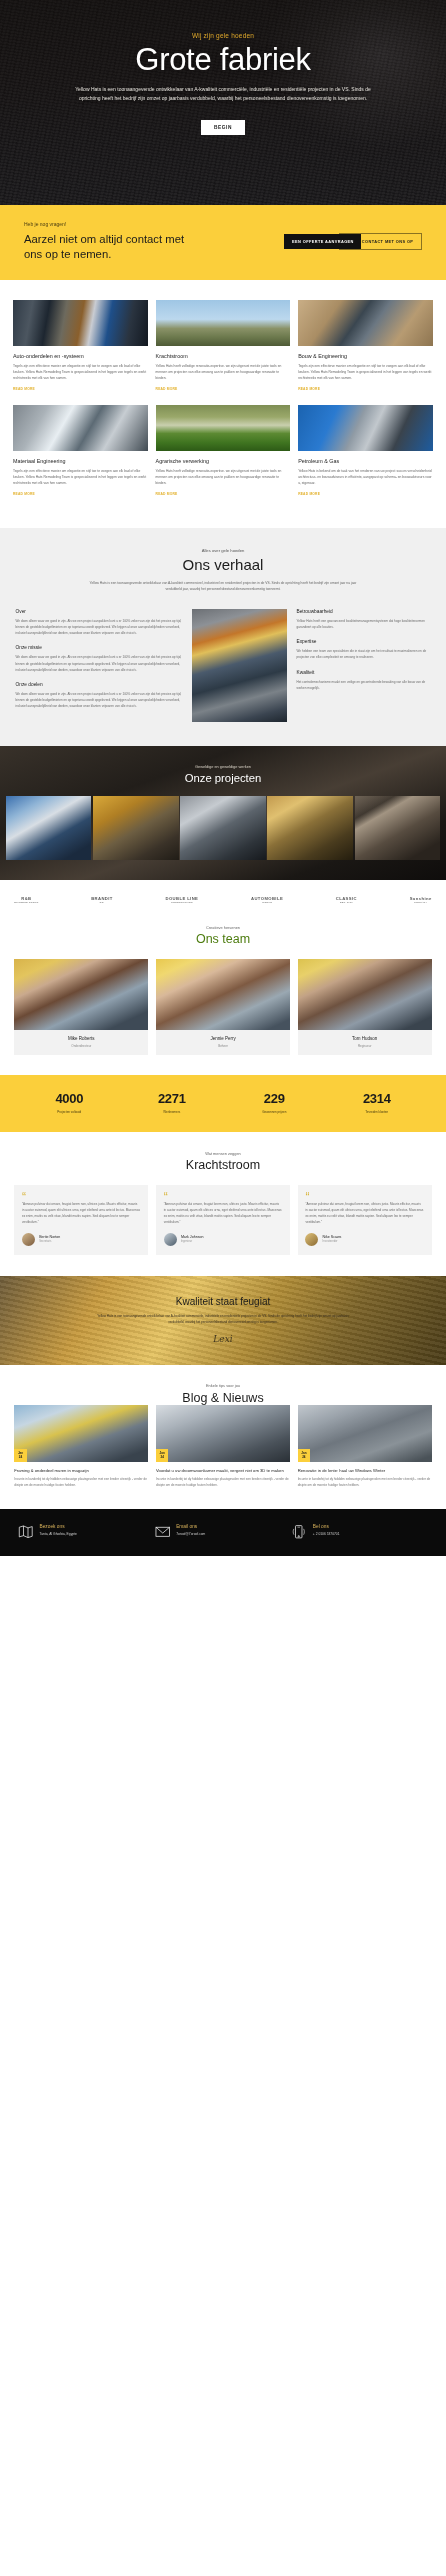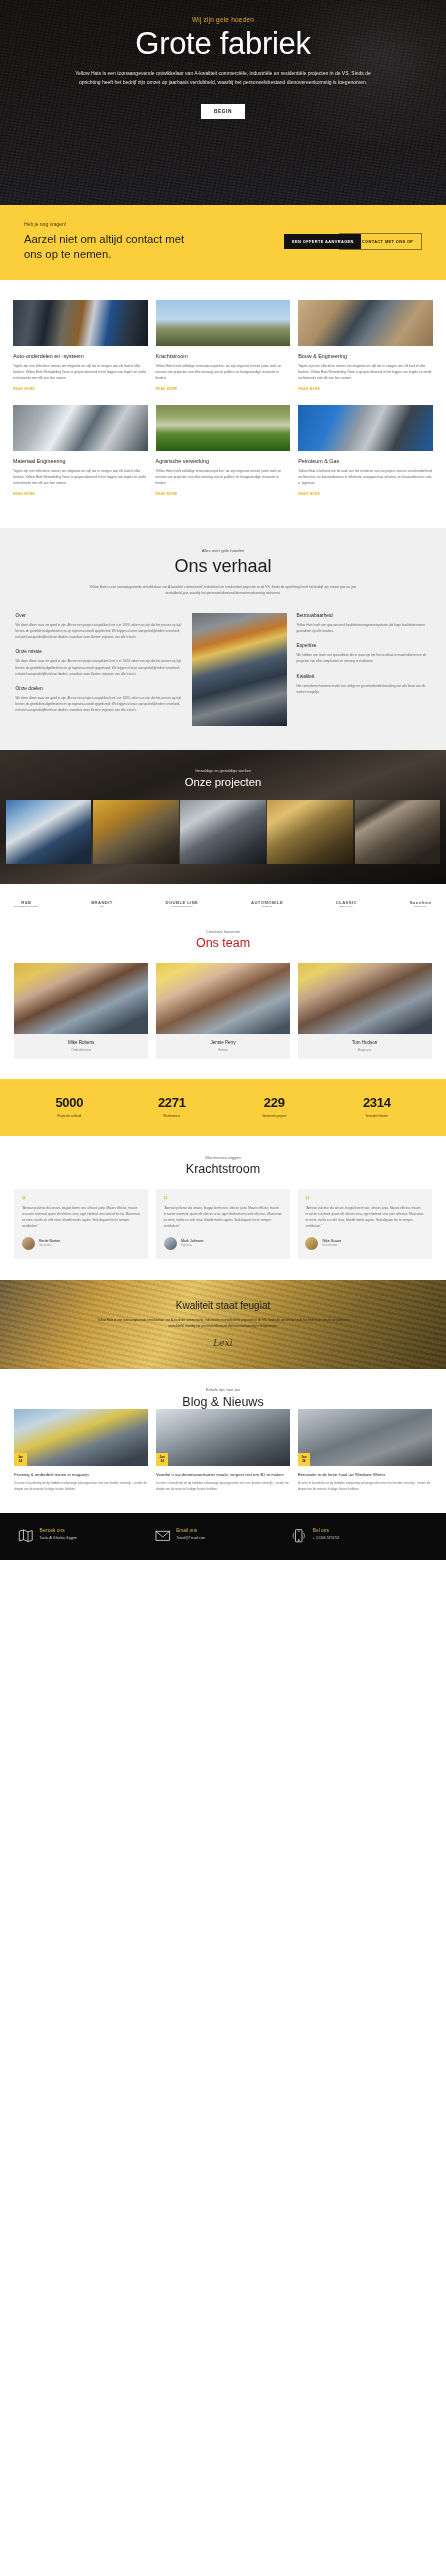--- a/index.html
+++ b/index.html
@@ -25,21 +25,21 @@
       linear-gradient(170deg, #c89a34 0%, #b07f24 6%, #8c6320 11%, #6d5434 16%, #59493a 22%, #6e6a5e 34%, #8d8a7d 46%, #a3a096 58%, #8e8b80 70%, #706d62 82%, #4a4740 92%, #2e2b26 100%);
   }
   .hero-bg::after{
     content:""; position:absolute; inset:0;
     background:
       repeating-linear-gradient(8deg, rgba(0,0,0,.10) 0 1.2px, rgba(255,255,255,.04) 1.2px 3px),
       repeating-linear-gradient(104deg, rgba(0,0,0,.07) 0 1.8px, rgba(255,255,255,.03) 1.8px 4.2px);
     opacity:.85;
   }
   .hero-shade{ position:absolute; inset:0; background:linear-gradient(180deg, rgba(20,15,10,.55) 0%, rgba(25,18,12,.42) 40%, rgba(30,24,18,.30) 70%, rgba(40,35,28,.22) 100%); }
-  .hero-inner{ position:relative; z-index:3; text-align:center; padding-top:16px; }
+  .hero-inner{ position:relative; z-index:3; text-align:center; padding-top:32px; }
   .hero-kicker{ color:#e0a92b; font-size:6.5px; letter-spacing:0.2px; margin-bottom:4.8px; }
   .hero-title{
     color:#fff; font-size:31px; font-weight:400; line-height:1.05;
     letter-spacing:-0.3px; margin-bottom:8.3px; text-shadow:0 1.2px 8.3px rgba(0,0,0,.45);
   }
   .hero-desc{
     color:#e9e6e0; font-size:5px; line-height:1.95; width:297px; margin:0 auto 15.5px;
     text-shadow:0 0.6px 3px rgba(0,0,0,.65);
   }
   .hero-btn{
@@ -75,21 +75,21 @@
   .img-cars{background:linear-gradient(100deg,#2f3a46 0%,#4c5660 14%,#1d2630 26%,#6d6a5e 38%,#8a5f2c 50%,#c9ccd2 58%,#1e4f8a 70%,#2a3440 85%,#121820 100%);}
   .img-silo{background:linear-gradient(180deg,#9fc6e4 0%,#bcd8ee 42%,#8a9268 62%,#6d7a4e 80%,#4e5a36 100%);}
   .img-hammer{background:linear-gradient(125deg,#c9ae86 0%,#a98d64 26%,#3a4650 44%,#6b7782 56%,#b79b72 76%,#8d7450 100%);}
   .img-weld{background:linear-gradient(120deg,#7d858c 0%,#aab2b8 22%,#e8eef2 38%,#5c6a74 56%,#c7cdd2 72%,#404a52 100%);}
   .img-lawn{background:linear-gradient(180deg,#7e8e54 0%,#9aa86a 26%,#c9cfae 44%,#5c8a32 62%,#3f7420 82%,#2d5a16 100%);}
   .img-fuel{background:linear-gradient(115deg,#1b63b0 0%,#2a7ad0 26%,#8f9aa4 44%,#c2c8cd 56%,#3a434c 74%,#1d5ca0 100%);}
 
   
   .story{ background:#f0f0f0; padding:20px 0 24px; }
   .story-kicker{ text-align:center; font-size:4.2px; color:#555; margin-bottom:2.4px; }
-  .story-title{ text-align:center; font-size:18px; font-weight:400; color:#1c1c1c; margin-bottom:7.1px; }
+  .story-title{ text-align:center; font-size:15px; font-weight:400; color:#1c1c1c; margin-bottom:7.1px; }
   .story-lead{ text-align:center; font-size:3.3px; line-height:2; color:#666; width:280px; margin:0 auto 15.5px; }
   .story-cols{ display:flex; gap:9.5px; padding:0 15.5px; align-items:flex-start; }
   .story-left{ width:167px; }
   .story-mid{ width:95px; flex-shrink:0; }
   .story-right{ flex:1; }
   .story-left h4, .story-right h4{ font-size:4.8px; font-weight:400; color:#222; margin-bottom:4.2px; }
   .story-left p, .story-right p{ font-size:3.1px; line-height:1.95; color:#6b6b6b; margin-bottom:9.5px; }
   .story-photo{
     width:100%; height:113px;
     background:linear-gradient(165deg,#6b6f74 0%,#8d9196 14%,#c3762a 26%,#e0bf5a 34%,#4a5a6c 48%,#2d3a46 62%,#7b8288 76%,#3a4450 90%,#1e262e 100%);
@@ -111,21 +111,21 @@
   .pj5{background:linear-gradient(150deg,#6e6356 0%,#a2948222 20%,#a29482 30%,#574c40 56%,#2a241e 84%);}
 
   
   .logos{ background:#fff; padding:16.7px 14.3px 18px; display:flex; justify-content:space-between; align-items:center; }
   .logo-item{ font-size:4.2px; letter-spacing:0.4px; color:#3a3a3a; text-align:center; font-weight:700; opacity:.85; line-height:1.25; }
   .logo-item small{ display:block; font-size:2.4px; font-weight:400; letter-spacing:0.2px; }
 
   
   .team{ background:#fff; padding:2.4px 14.3px 20px; }
   .team-kicker{ text-align:center; font-size:3.9px; color:#666; margin-bottom:2.4px; }
-  .team-title{ text-align:center; font-size:12.5px; font-weight:400; color:#b91c1c; margin-bottom:13px; }
+  .team-title{ text-align:center; font-size:12.5px; font-weight:400; color:#4d7c0f; margin-bottom:13px; }
   .team-grid{ display:flex; gap:7.7px; }
   .tcard{ flex:1; }
   .tcard-img{ width:100%; height:71px; background-size:cover; background-position:center; }
   .tm1{background:linear-gradient(155deg,#d8b34a 0%,#e3c55e 16%,#c9a98e 30%,#6b4a36 46%,#8fa0ae 64%,#3e4a56 86%);}
   .tm2{background:linear-gradient(155deg,#e8c84e 0%,#f0d870 14%,#d8b89a 30%,#7e5a42 50%,#9aa8b2 70%,#46525e 92%);}
   .tm3{background:linear-gradient(155deg,#dcc24e 0%,#e8d06a 14%,#c2a286 30%,#6e5240 48%,#8e9aa6 68%,#3a444e 90%);}
   .tcard-meta{ background:#f2f2f2; padding:6px 3.6px 7.1px; text-align:center; }
   .tcard-name{ font-size:4.5px; color:#222; }
   .tcard-role{ font-size:3px; color:#8a8a8a; margin-top:2.4px; }
 
@@ -349,21 +349,21 @@
         <div class="tcard-meta">
           <div class="tcard-name">Tom Hudson</div>
           <div class="tcard-role">Regisseur</div>
         </div>
       </div>
     </div>
   </section>
 
   <section class="stats">
     <div class="stat">
-      <div class="stat-num">5000</div>
+      <div class="stat-num">4000</div>
       <div class="stat-label">Projecten voltooid</div>
     </div>
     <div class="stat">
       <div class="stat-num">2271</div>
       <div class="stat-label">Werknemers</div>
     </div>
     <div class="stat">
       <div class="stat-num">229</div>
       <div class="stat-label">Gewonnen prijzen</div>
     </div>

